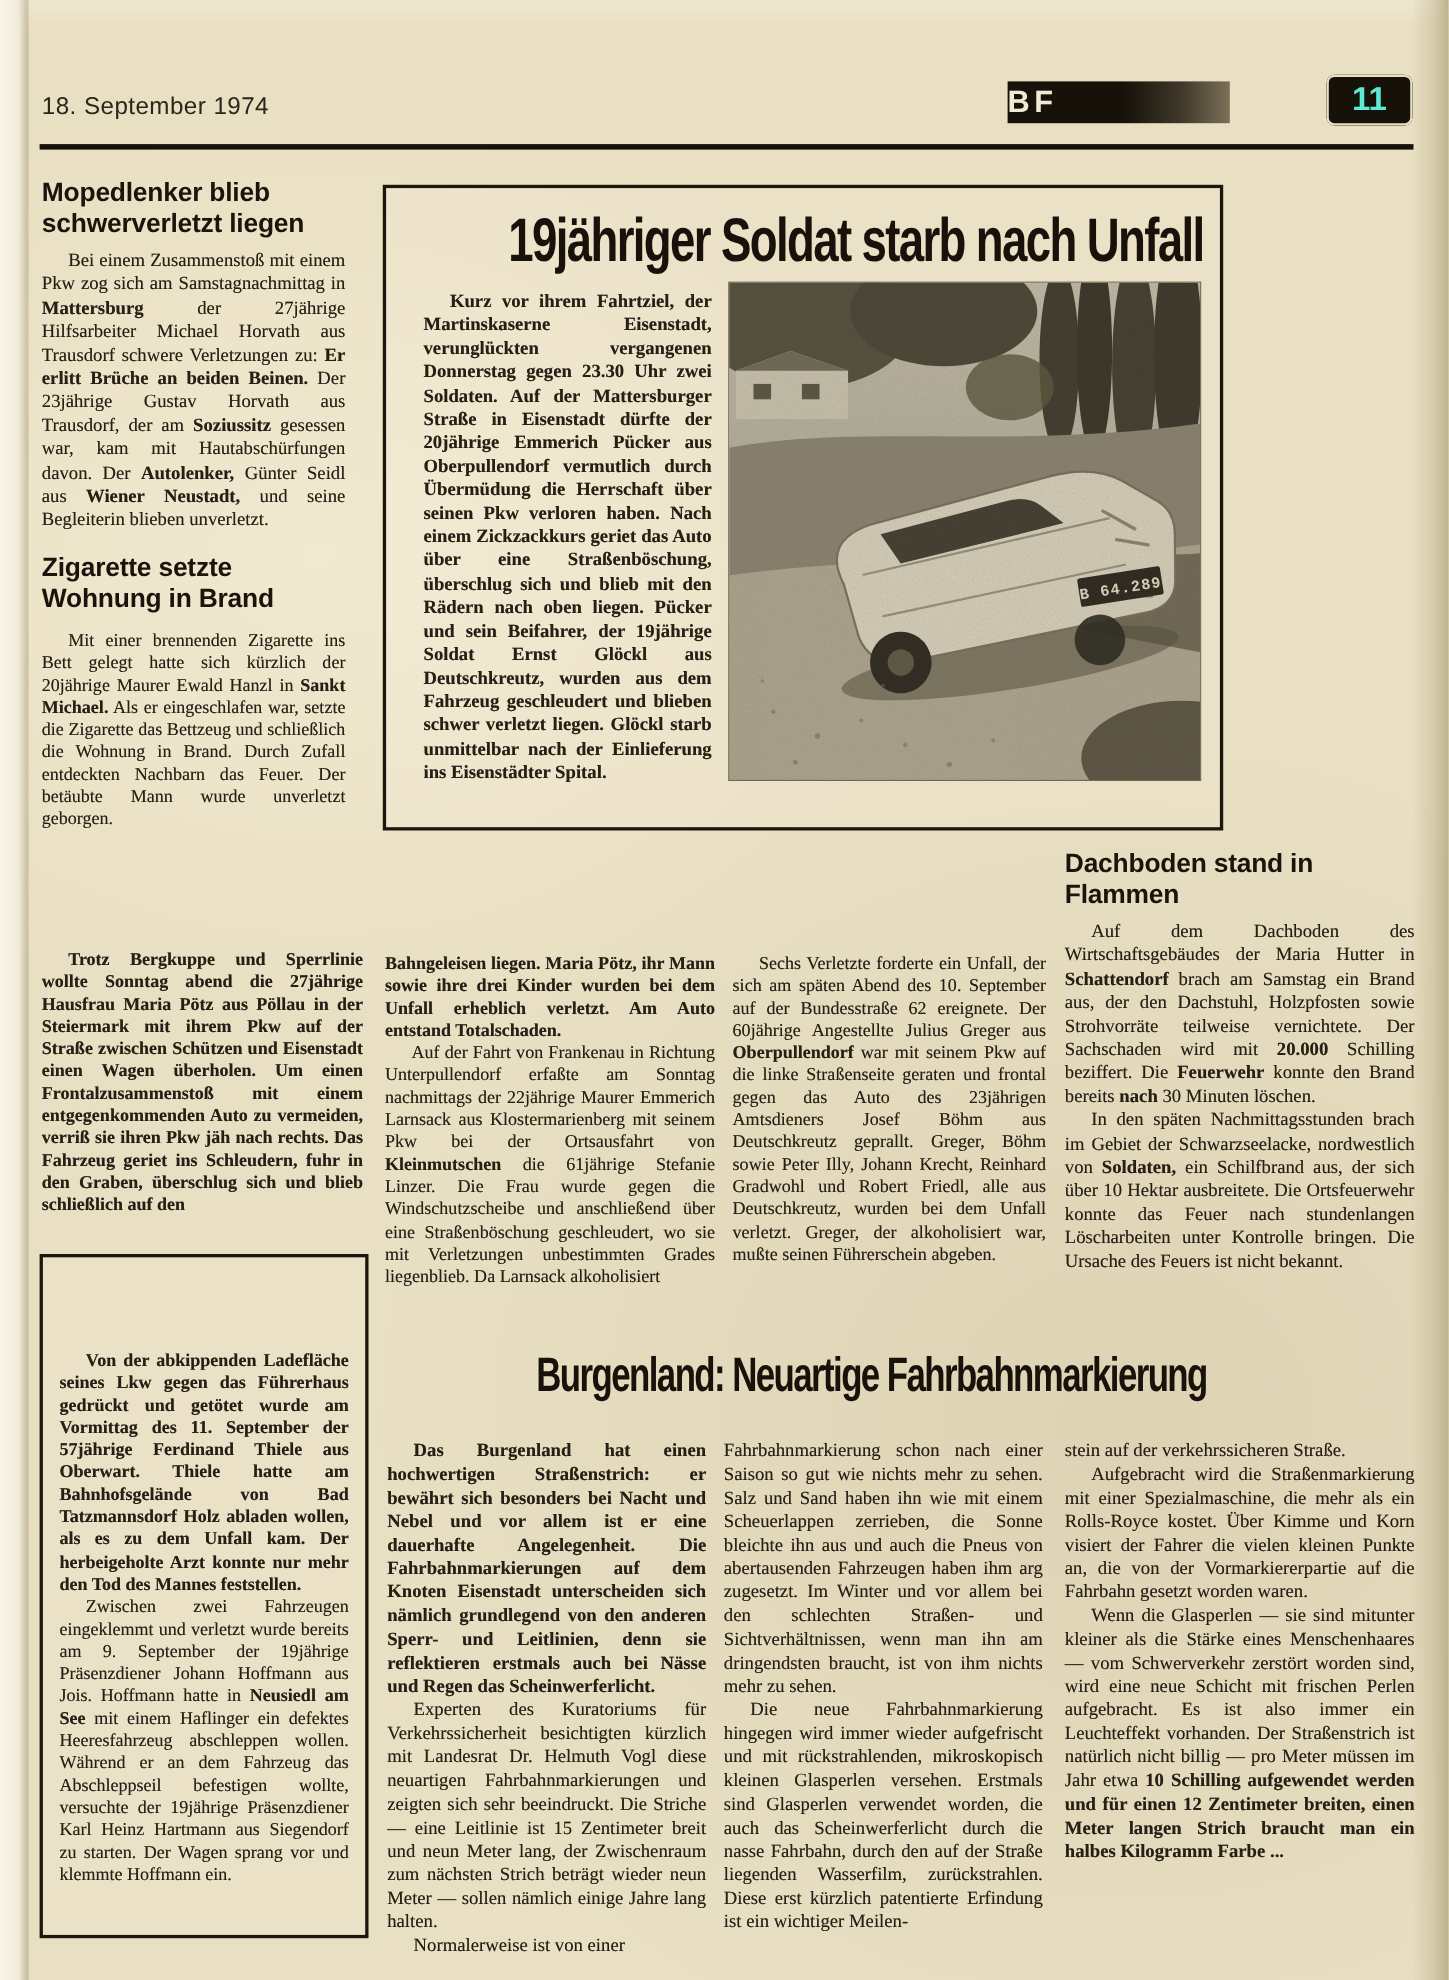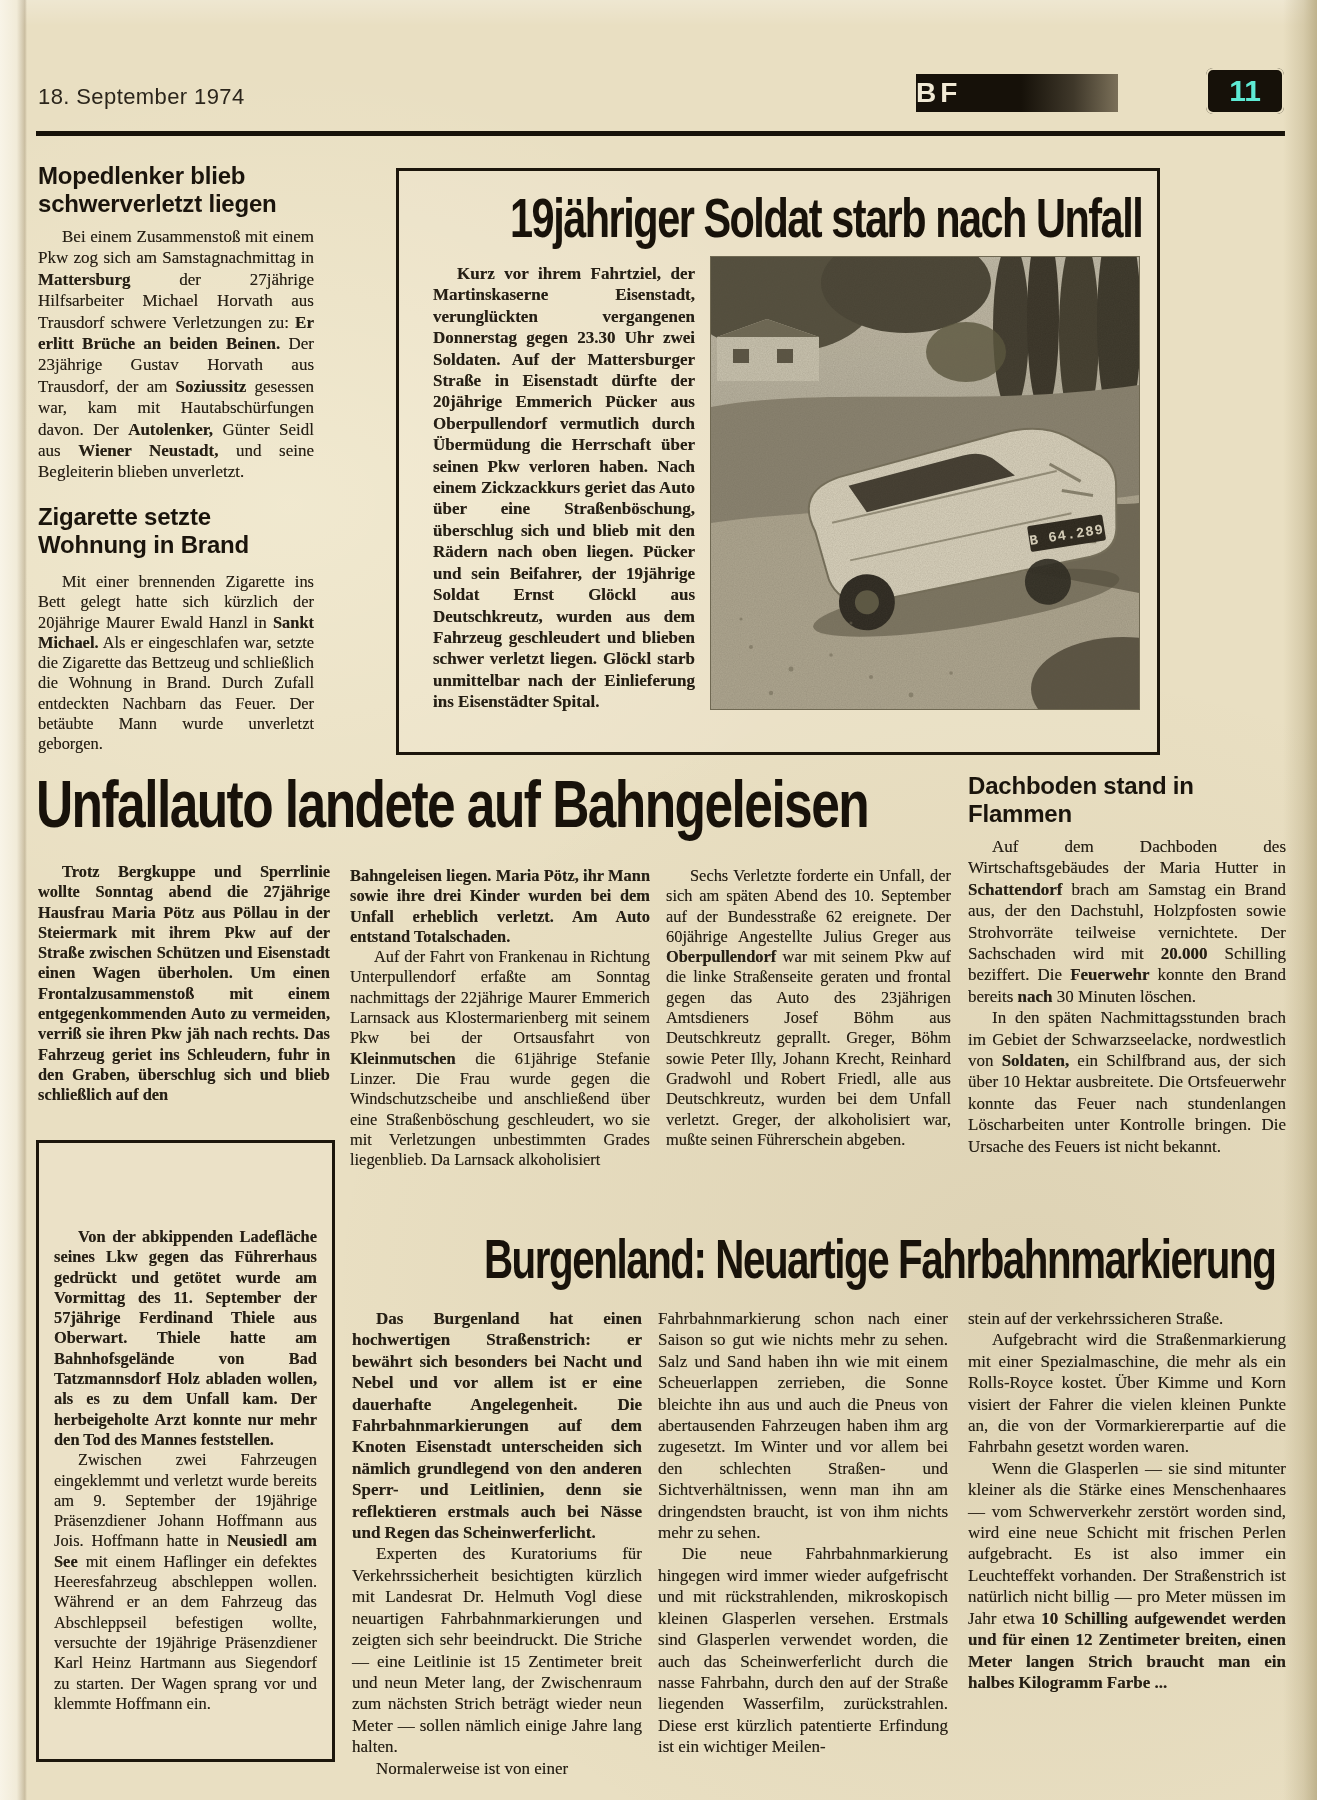--- a/index.html
+++ b/index.html
@@ -56,21 +56,21 @@
   <div class="abs bodytext" style="left:38px;top:226px;width:276px;">
       <p class="">Bei einem Zusammenstoß mit einem Pkw zog sich am Samstagnachmittag in <b>Mattersburg</b> der 27jährige Hilfsarbeiter Michael Horvath aus Trausdorf schwere Verletzungen zu: <b>Er erlitt Brüche an beiden Beinen.</b> Der 23jährige Gustav Horvath aus Trausdorf, der am <b>Soziussitz</b> gesessen war, kam mit Hautabschürfungen davon. Der <b>Autolenker,</b> Günter Seidl aus <b>Wiener Neustadt,</b> und seine Begleiterin blieben unverletzt.</p>
     </div>
 
   <div class="abs sechead" style="left:38px;top:503px;width:276px;">Zigarette setzte
 Wohnung in Brand</div>
   <div class="abs bodytext sm" style="left:38px;top:572px;width:276px;">
       <p class="">Mit einer brennenden Zigarette ins Bett gelegt hatte sich kürzlich der 20jährige Maurer Ewald Hanzl in <b>Sankt Michael.</b> Als er eingeschlafen war, setzte die Zigarette das Bettzeug und schließlich die Wohnung in Brand. Durch Zufall entdeckten Nachbarn das Feuer. Der betäubte Mann wurde unverletzt geborgen.</p>
     </div>
 
-  <div class="abs box" style="left:348px;top:168px;width:764px;height:587px;margin-left:48px;">
+  <div class="abs box" style="left:348px;top:168px;width:764px;height:587px;">
     <div class="abs headline" style="left:0;right:0;top:14px;text-align:center;font-size:56px;">
       <span class="hspan" style="transform:scaleX(.74);transform-origin:center;">19jähriger Soldat starb nach Unfall</span>
     </div>
     <div class="abs bodytext" style="left:34px;top:92px;width:262px;">
         <p class="lead">Kurz vor ihrem Fahrtziel, der Martinskaserne Eisenstadt, verunglückten vergangenen Donnerstag gegen 23.30 Uhr zwei Soldaten. Auf der Mattersburger Straße in Eisenstadt dürfte der 20jährige Emmerich Pücker aus Oberpullendorf vermutlich durch Übermüdung die Herrschaft über seinen Pkw verloren haben. Nach einem Zickzackkurs geriet das Auto über eine Straßenböschung, überschlug sich und blieb mit den Rädern nach oben liegen. Pücker und sein Beifahrer, der 19jährige Soldat Ernst Glöckl aus Deutschkreutz, wurden aus dem Fahrzeug geschleudert und blieben schwer verletzt liegen. Glöckl starb unmittelbar nach der Einlieferung ins Eisenstädter Spital.</p>
       </div>
 
     <div class="abs photo" style="left:312px;top:86px;width:428px;height:452px;">
       <svg width="428" height="452" viewBox="0 0 428 452">
         <defs>
@@ -130,23 +130,20 @@
             <circle cx="30" cy="362" r="1.6"></circle>
             <circle cx="140" cy="366" r="1.5"></circle>
         </g>
         <ellipse cx="412" cy="432" rx="92" ry="52" fill="#453f30" opacity=".85"></ellipse>
         <rect x="0" y="0" width="428" height="452" fill="#8a8270" opacity=".10"></rect>
         <rect x="0" y="0" width="428" height="452" filter="url(#grain)" opacity=".5"></rect>
       </svg>
     </div>
   </div>
 
-  <div class="abs headline" style="left:36px;top:766px;font-size:66px;">
-    <span class="hspan" style="transform:scaleX(.78);transform-origin:left center;">Unfallauto landete auf Bahngeleisen</span>
-  </div>
 
   <div class="abs bodytext sm" style="left:38px;top:862px;width:292px;">
       <p class="lead">Trotz Bergkuppe und Sperrlinie wollte Sonntag abend die 27jährige Hausfrau Maria Pötz aus Pöllau in der Steiermark mit ihrem Pkw auf der Straße zwischen Schützen und Eisenstadt einen Wagen überholen. Um einen Frontalzusammenstoß mit einem entgegenkommenden Auto zu vermeiden, verriß sie ihren Pkw jäh nach rechts. Das Fahrzeug geriet ins Schleudern, fuhr in den Graben, überschlug sich und blieb schließlich auf den</p>
     </div>
   <div class="abs bodytext sm" style="left:350px;top:866px;width:300px;">
       <p class="lead noind">Bahngeleisen liegen. Maria Pötz, ihr Mann sowie ihre drei Kinder wurden bei dem Unfall erheblich verletzt. Am Auto entstand Totalschaden.</p>
       <p class="">Auf der Fahrt von Frankenau in Richtung Unterpullendorf erfaßte am Sonntag nachmittags der 22jährige Maurer Emmerich Larnsack aus Klostermarienberg mit seinem Pkw bei der Ortsausfahrt von <b>Kleinmutschen</b> die 61jährige Stefanie Linzer. Die Frau wurde gegen die Windschutzscheibe und anschließend über eine Straßenböschung geschleudert, wo sie mit Verletzungen unbestimmten Grades liegenblieb. Da Larnsack alkoholisiert</p>
     </div>
   <div class="abs bodytext sm" style="left:666px;top:866px;width:285px;">
       <p class="">Sechs Verletzte forderte ein Unfall, der sich am späten Abend des 10. September auf der Bundesstraße 62 ereignete. Der 60jährige Angestellte Julius Greger aus <b>Oberpullendorf</b> war mit seinem Pkw auf die linke Straßenseite geraten und frontal gegen das Auto des 23jährigen Amtsdieners Josef Böhm aus Deutschkreutz geprallt. Greger, Böhm sowie Peter Illy, Johann Krecht, Reinhard Gradwohl und Robert Friedl, alle aus Deutschkreutz, wurden bei dem Unfall verletzt. Greger, der alkoholisiert war, mußte seinen Führerschein abgeben.</p>
@@ -159,21 +156,21 @@
       <p class="">In den späten Nachmittagsstunden brach im Gebiet der Schwarzseelacke, nordwestlich von <b>Soldaten,</b> ein Schilfbrand aus, der sich über 10 Hektar ausbreitete. Die Ortsfeuerwehr konnte das Feuer nach stundenlangen Löscharbeiten unter Kontrolle bringen. Die Ursache des Feuers ist nicht bekannt.</p>
     </div>
 
   <div class="abs box" style="left:36px;top:1140px;width:299px;height:622px;">
     <div class="abs bodytext sm" style="left:15px;top:84px;width:263px;">
         <p class="lead">Von der abkippenden Ladefläche seines Lkw gegen das Führerhaus gedrückt und getötet wurde am Vormittag des 11. September der 57jährige Ferdinand Thiele aus Oberwart. Thiele hatte am Bahnhofsgelände von Bad Tatzmannsdorf Holz abladen wollen, als es zu dem Unfall kam. Der herbeigeholte Arzt konnte nur mehr den Tod des Mannes feststellen.</p>
         <p class="">Zwischen zwei Fahrzeugen eingeklemmt und verletzt wurde bereits am 9. September der 19jährige Präsenzdiener Johann Hoffmann aus Jois. Hoffmann hatte in <b>Neusiedl am See</b> mit einem Haflinger ein defektes Heeresfahrzeug abschleppen wollen. Während er an dem Fahrzeug das Abschleppseil befestigen wollte, versuchte der 19jährige Präsenzdiener Karl Heinz Hartmann aus Siegendorf zu starten. Der Wagen sprang vor und klemmte Hoffmann ein.</p>
       </div>
   </div>
 
-  <div class="abs headline" style="left:330px;top:1226px;width:925px;text-align:center;font-size:56px;">
+  <div class="abs headline" style="left:330px;top:1226px;width:925px;text-align:center;font-size:44px;">
     <span class="hspan" style="transform:scaleX(.72);transform-origin:center;">Burgenland: Neuartige Fahrbahnmarkierung</span>
   </div>
 
   <div class="abs bodytext" style="left:352px;top:1308px;width:290px;">
       <p class="lead">Das Burgenland hat einen hochwertigen Straßenstrich: er bewährt sich besonders bei Nacht und Nebel und vor allem ist er eine dauerhafte Angelegenheit. Die Fahrbahnmarkierungen auf dem Knoten Eisenstadt unterscheiden sich nämlich grundlegend von den anderen Sperr- und Leitlinien, denn sie reflektieren erstmals auch bei Nässe und Regen das Scheinwerferlicht.</p>
       <p class="">Experten des Kuratoriums für Verkehrssicherheit besichtigten kürzlich mit Landesrat Dr. Helmuth Vogl diese neuartigen Fahrbahnmarkierungen und zeigten sich sehr beeindruckt. Die Striche — eine Leitlinie ist 15 Zentimeter breit und neun Meter lang, der Zwischenraum zum nächsten Strich beträgt wieder neun Meter — sollen nämlich einige Jahre lang halten.</p>
       <p class="">Normalerweise ist von einer</p>
     </div>
   <div class="abs bodytext" style="left:658px;top:1308px;width:290px;">
       <p class="noind">Fahrbahnmarkierung schon nach einer Saison so gut wie nichts mehr zu sehen. Salz und Sand haben ihn wie mit einem Scheuerlappen zerrieben, die Sonne bleichte ihn aus und auch die Pneus von abertausenden Fahrzeugen haben ihm arg zugesetzt. Im Winter und vor allem bei den schlechten Straßen- und Sichtverhältnissen, wenn man ihn am dringendsten braucht, ist von ihm nichts mehr zu sehen.</p>

